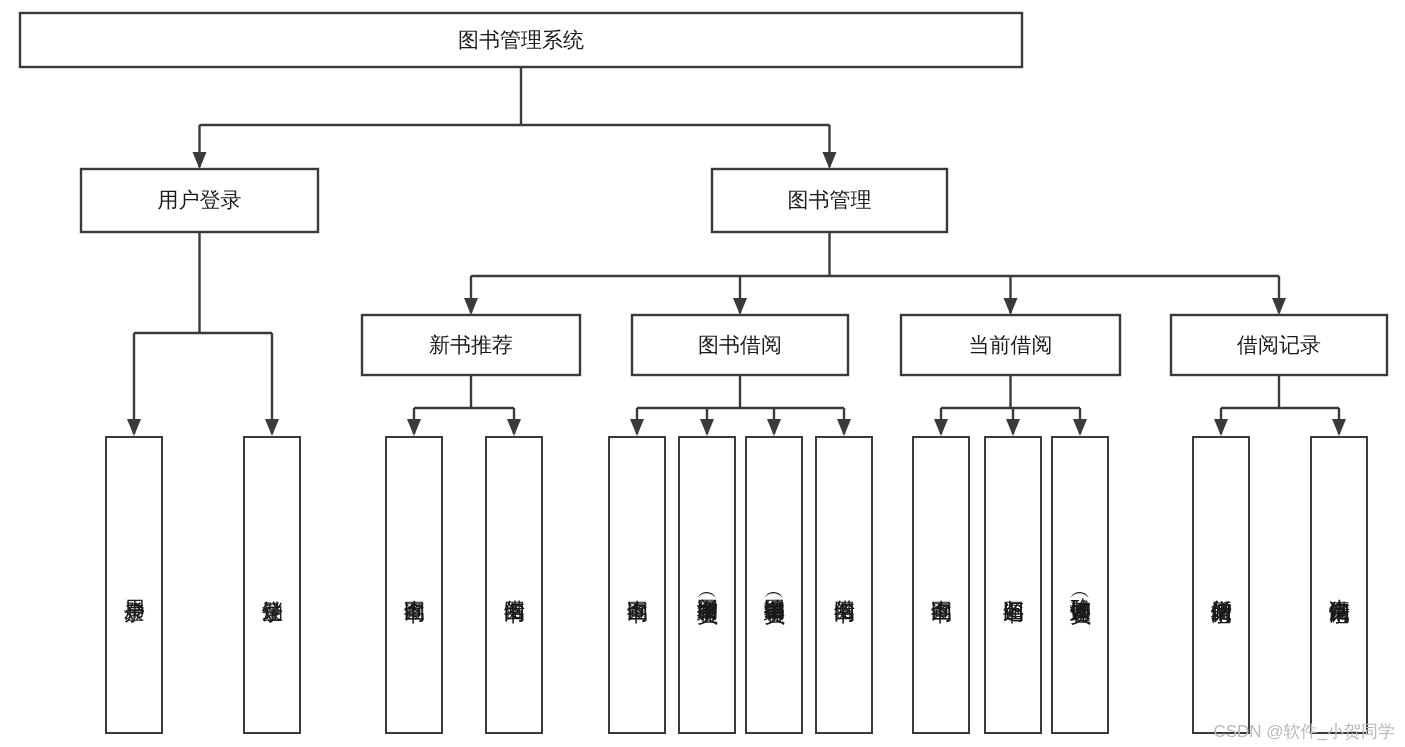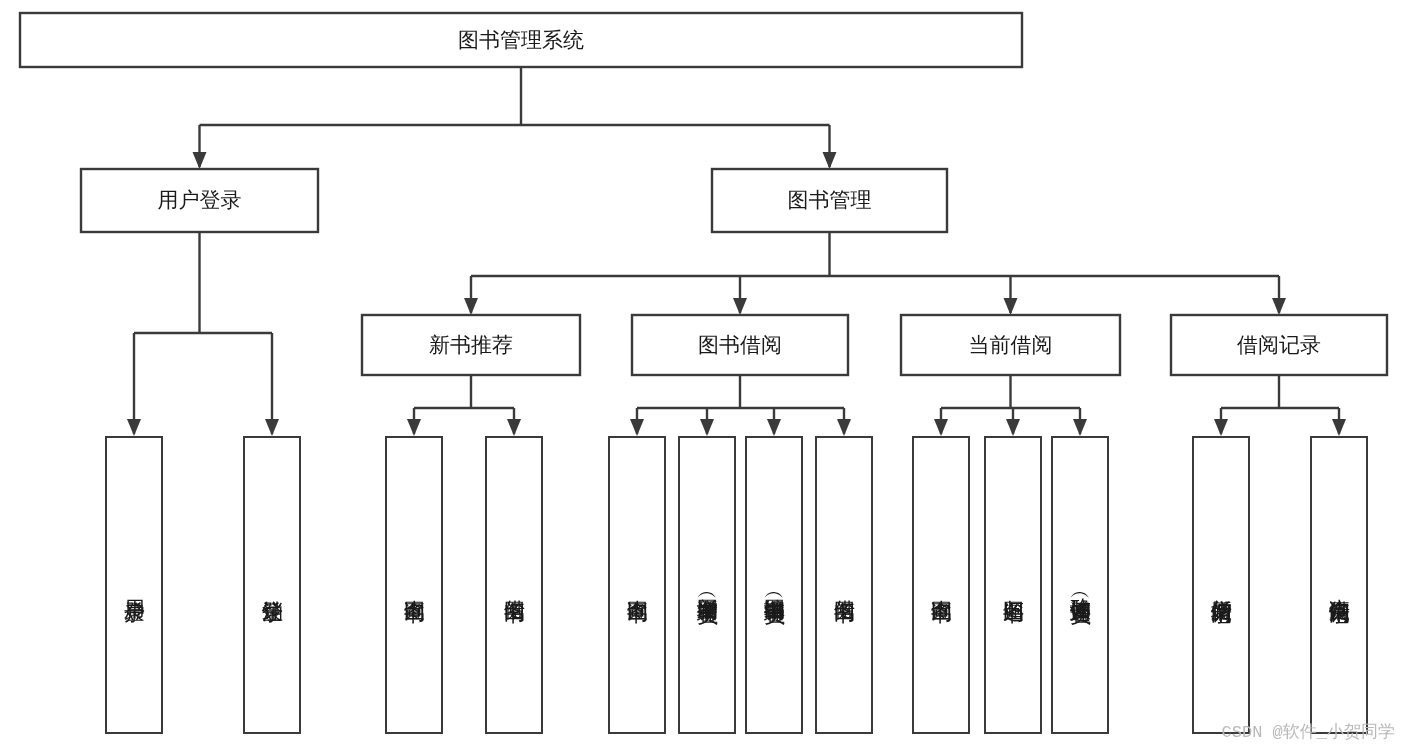--- a/index.html
+++ b/index.html
@@ -61,21 +61,21 @@
   .arrow-head {
     fill: #3a3a3a;
     stroke: none;
   }
   #watermark {
     position: absolute;
     right: 10px;
     bottom: 4px;
     color: #b9b9b9;
     font-size: 17px;
-    font-family: Liberation Mono, monospace;
+    font-family: Liberation Sans, sans-serif;
     white-space: nowrap;
     pointer-events: none;
   }
 </style>
 </head>
 <body>
 
 <div id="diagram-root">
 
   <svg id="edge-layer" width="1405" height="747" style="position:absolute;left:0;top:0;">

